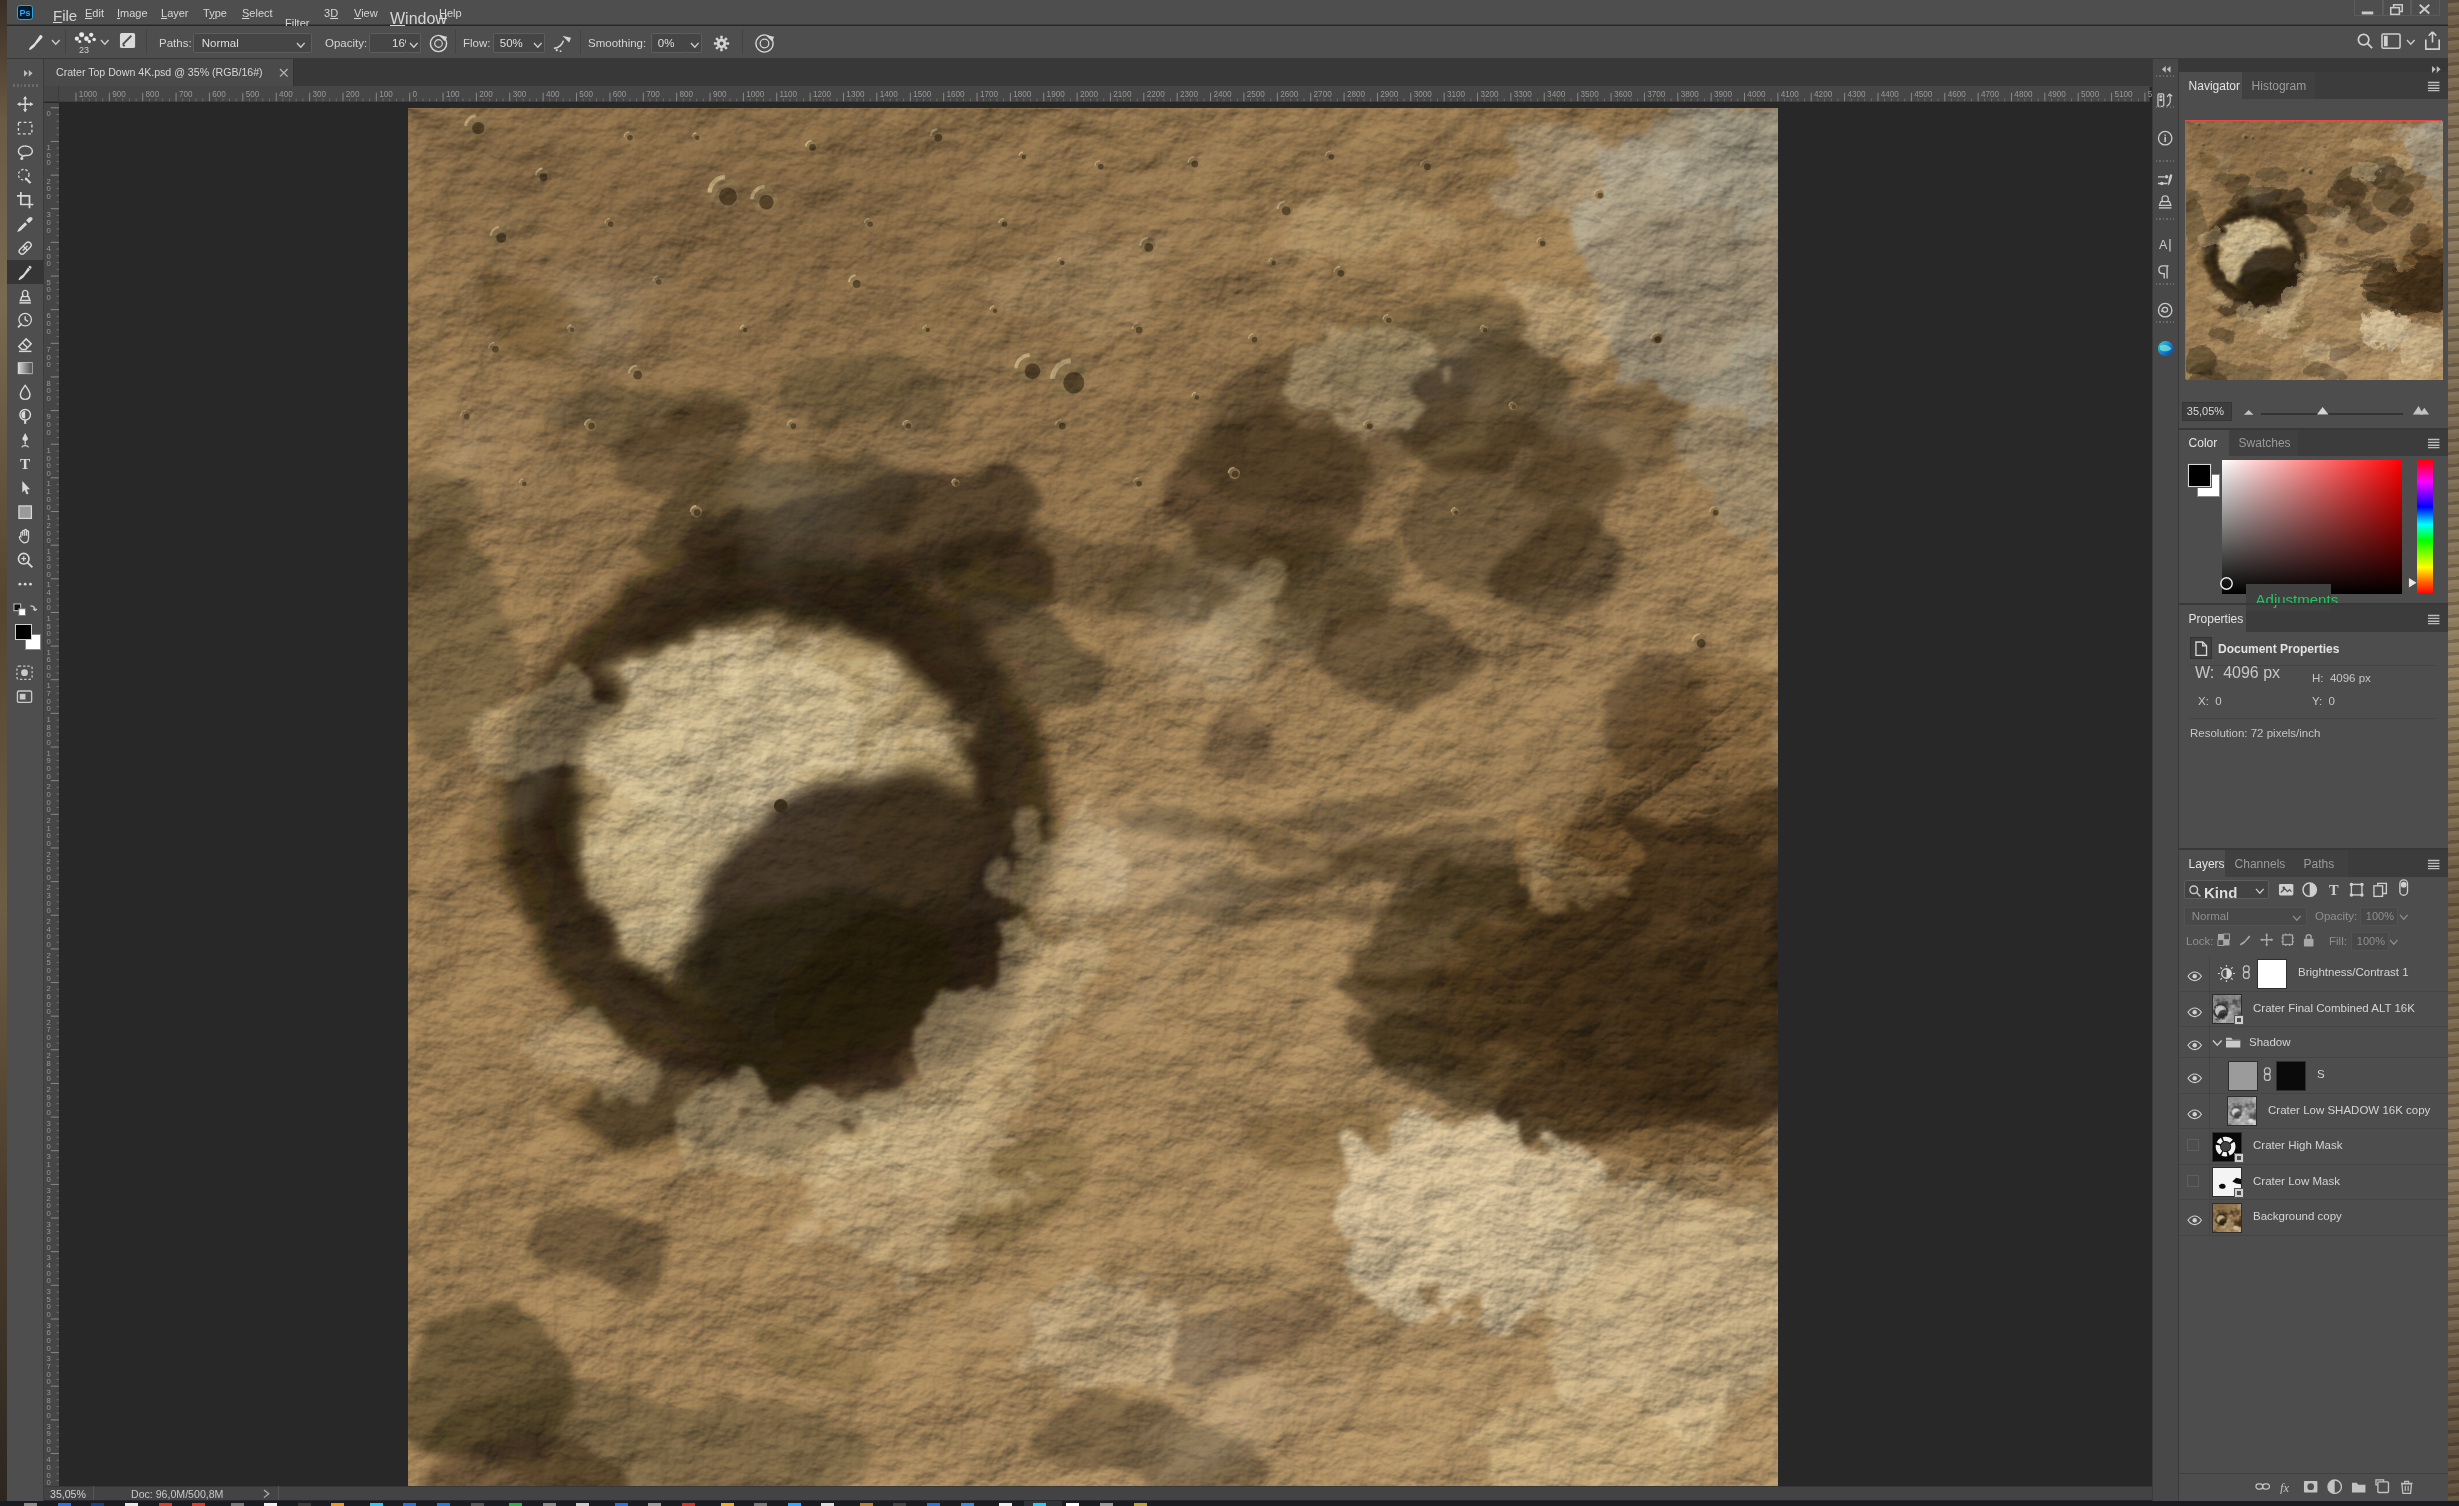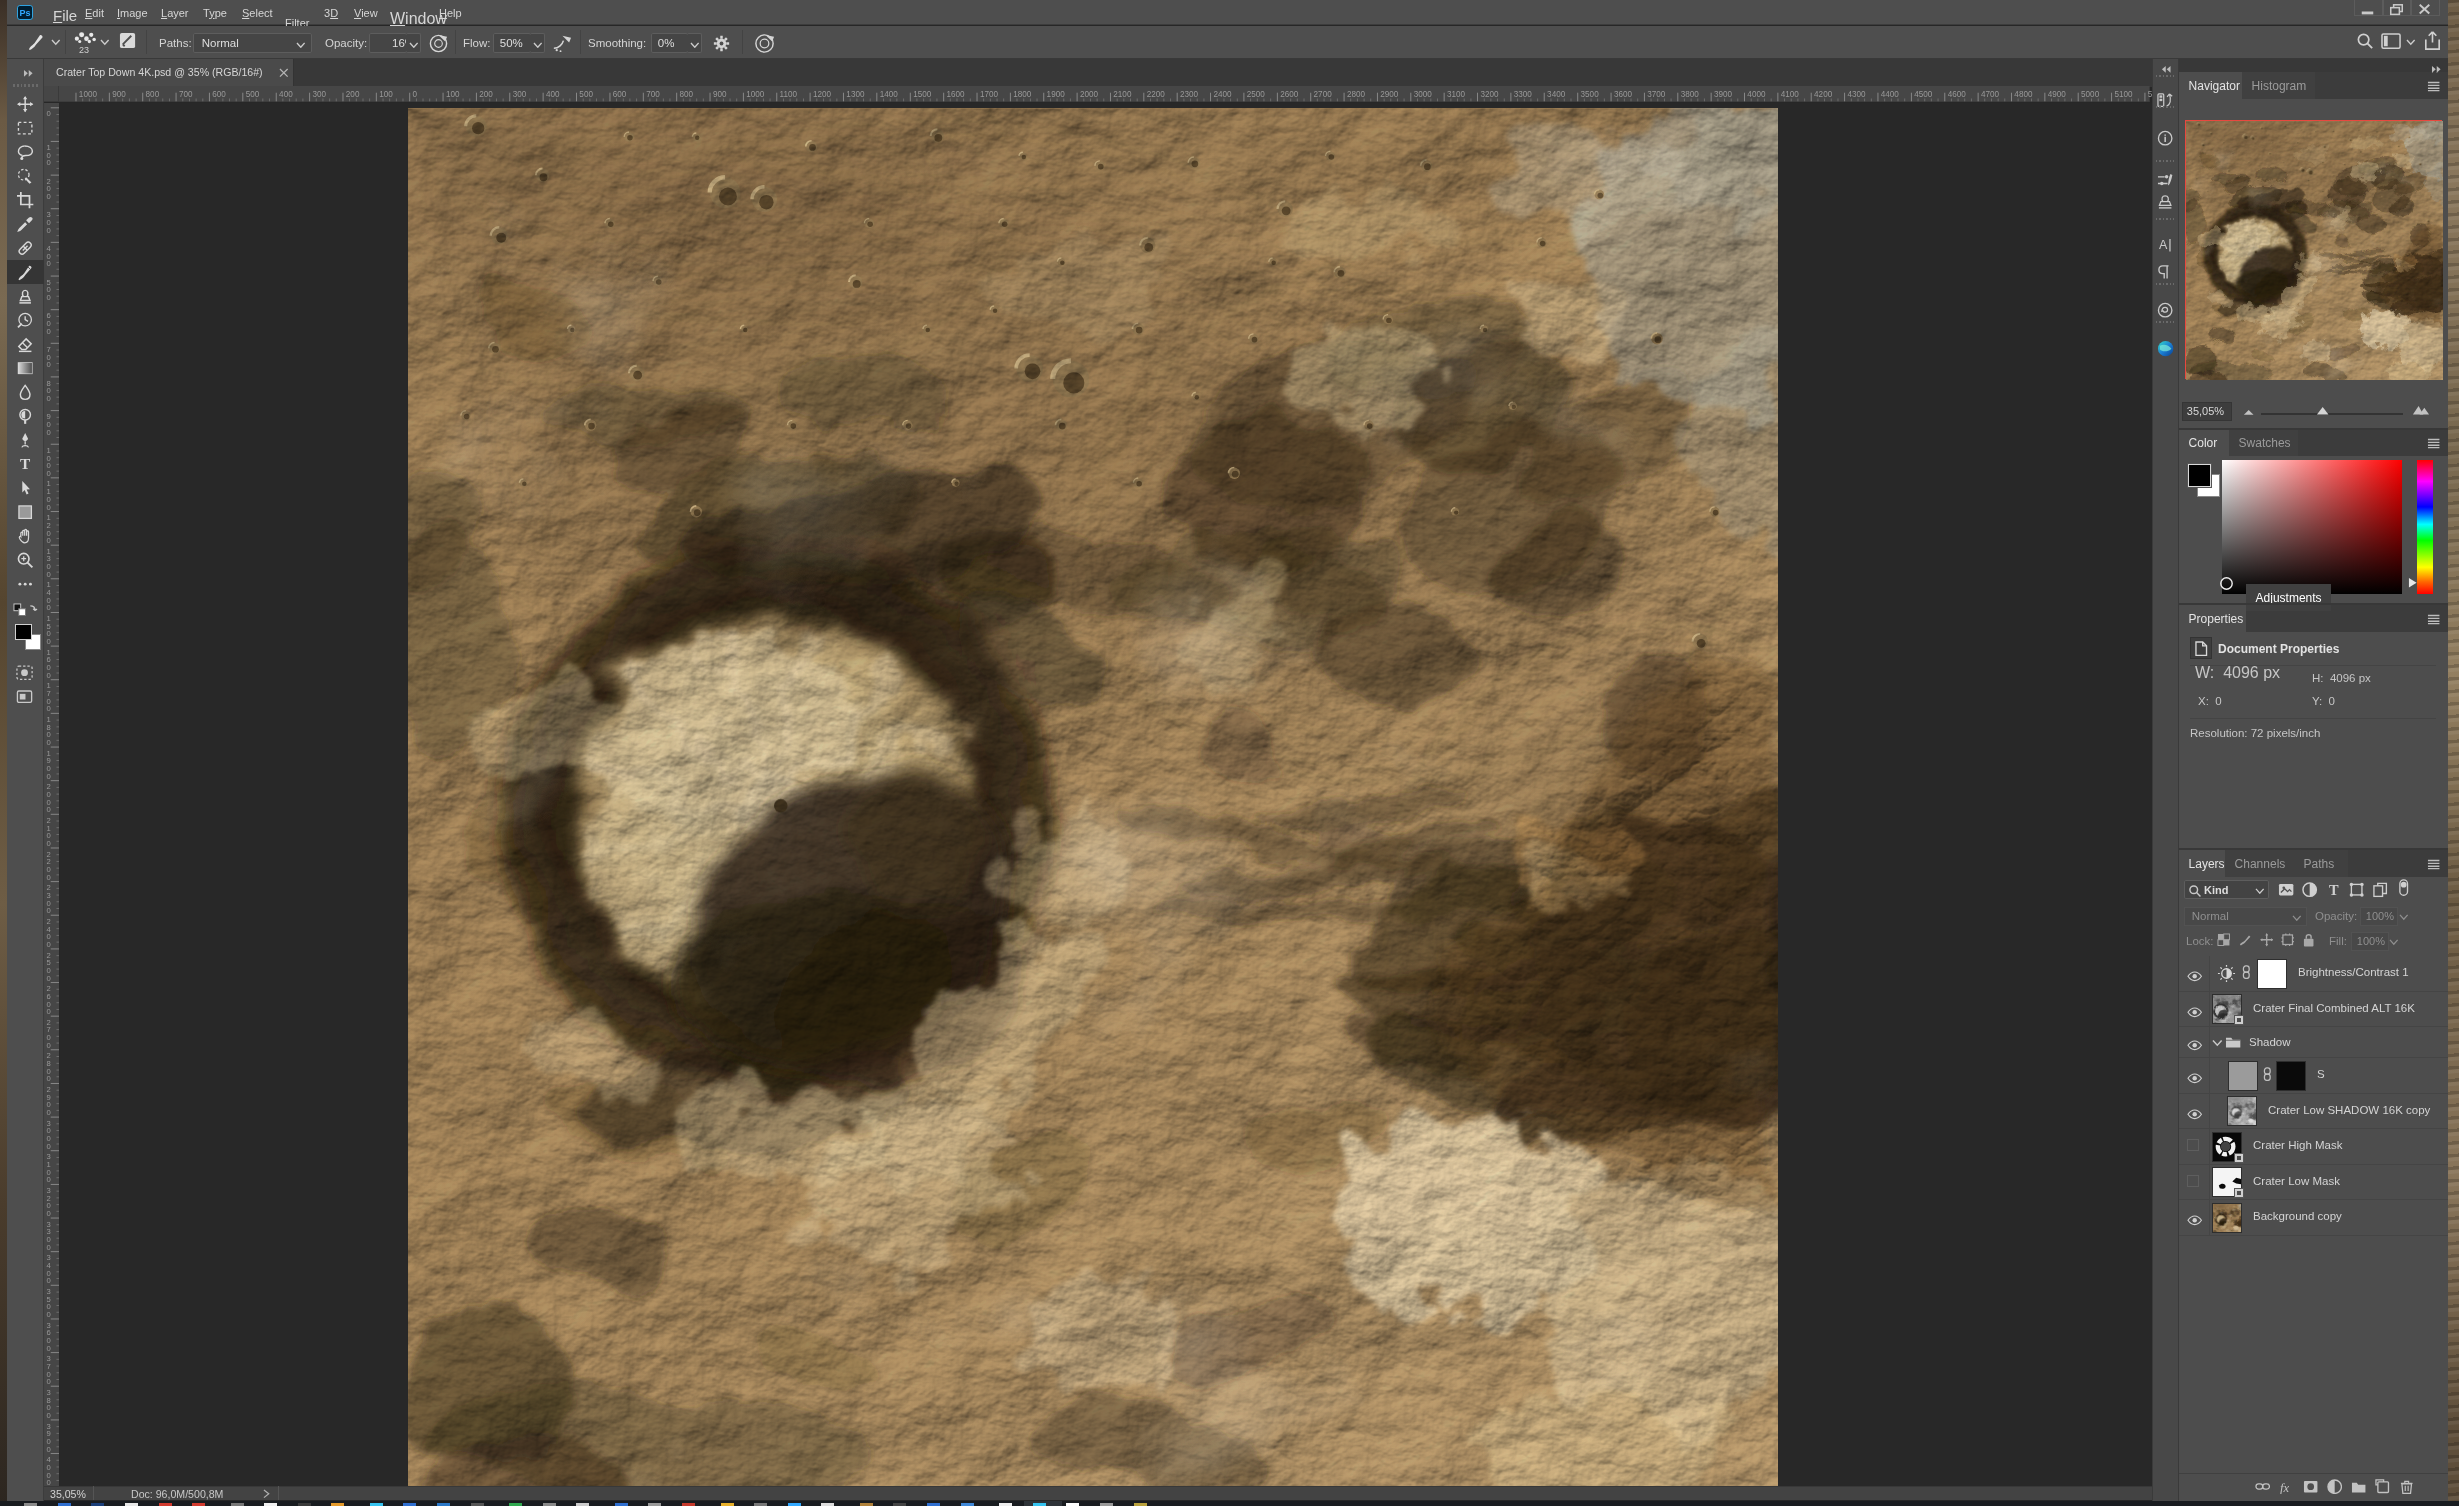--- a/index.html
+++ b/index.html
@@ -1492,21 +1492,21 @@
     <div class="abs" style="left:2188px;top:464px;width:23px;height:23px;background:#000;border:1.9px solid #d9d9d9;outline:1px solid #555;z-index:3"></div>
     <div class="abs" style="left:2222px;top:460px;width:180px;height:134px;background:linear-gradient(to bottom,rgba(0,0,0,0),#000),linear-gradient(to right,#fff,#f00)"></div>
     <svg class="abs" style="left:2217px;top:574px" width="19" height="19" viewBox="0 0 20 20">
       <circle cx="10" cy="10" r="6" fill="none" stroke="#eee" stroke-width="1.5"></circle>
     </svg>
     <div class="abs" style="left:2417px;top:460px;width:16.3px;height:134px;background:linear-gradient(to bottom,#f00 0%,#f0f 16%,#00f 35%,#0ff 48%,#0f0 60%,#ff0 80%,#f60 91%,#f00 100%)"></div>
     <svg class="abs" style="left:2407px;top:576px" width="11.5" height="13.4" viewBox="0 0 12 14">
       <path d="M2 2 L10 7 L2 12 Z" fill="#e8e8e8"></path>
     </svg>
     <div class="abs" style="left:2179px;top:605px;width:67px;height:27px;background:#4d4d4d;color:#e4e4e4;font-size:12px;padding:6.7px 0 0 9.6px">Properties</div>
-    <div class="abs" style="left:2246px;top:584px;width:85px;height:27px;background:#404040;color:#ffffff;font-size:12px;padding:6.7px 0 0 9.6px">Adjustments</div>
+    <div class="abs" style="left:2246px;top:584px;width:85px;height:27px;background:#404040;color:#22c55e;font-size:15px;padding:6.7px 0 0 9.6px">Adjustments</div>
     <svg class="abs" style="left:2427px;top:614px" width="13.4" height="10.6" viewBox="0 0 14 11">
       <path d="M1 1.5 H13 M1 4.5 H13 M1 7.5 H13 M1 10 H13" stroke="#bdbdbd" stroke-width="1.4"></path>
     </svg>
     <div class="abs" style="left:2179px;top:632px;width:269px;height:218px;background:#4d4d4d"></div>
     <div class="abs" style="left:2190px;top:637px;width:22px;height:22px;background:#3e3e3e;border:1px solid #333"></div>
     <svg class="abs" style="left:2195px;top:641px" width="12.5" height="15.4" viewBox="0 0 13 16">
       <path d="M1 1 H8 L12 5 V15 H1 Z" fill="none" stroke="#d8d8d8" stroke-width="1.4"></path>
       <path d="M8 1 V5 H12" fill="none" stroke="#d8d8d8" stroke-width="1.4"></path>
     </svg>
     <div class="abs" style="left:2218px;top:642px;color:#e2e2e2;font-size:12px;font-weight:bold">Document Properties</div>
@@ -1522,21 +1522,21 @@
     <div class="abs" style="left:2294px;top:850px;width:54px;height:27px;background:#404040;color:#9b9b9b;font-size:12px;padding:6.7px 0 0 9.6px">Paths</div>
     <svg class="abs" style="left:2427px;top:859px" width="13.4" height="10.6" viewBox="0 0 14 11">
       <path d="M1 1.5 H13 M1 4.5 H13 M1 7.5 H13 M1 10 H13" stroke="#bdbdbd" stroke-width="1.4"></path>
     </svg>
     <div class="abs" style="left:2179px;top:877px;width:269px;height:623px;background:#4d4d4d"></div>
     <div class="abs field" style="left:2184px;top:880px;width:85px;height:19px;background:#434343">
       <svg style="position:absolute;left:2.9px;top:2.9px" width="13.4" height="13.4" viewBox="0 0 14 14">
         <circle cx="6" cy="6" r="4" fill="none" stroke="#c9c9c9" stroke-width="1.5"></circle>
         <path d="M9 9 L13 13" stroke="#c9c9c9" stroke-width="1.5"></path>
       </svg>
-      <span style="position:absolute;left:19px;top:2.9px;font-size:11px;color:#ddd;font-weight:bold">Kind</span>
+      <span style="position:absolute;left:19px;top:2.9px;font-size:15px;color:#ddd;font-weight:bold">Kind</span>
       <svg style="position:absolute;right:3.8px;top:6.7px" width="9.6" height="6.7" viewBox="0 0 10 7">
         <path d="M1 1 L5 5.5 L9 1" stroke="#ccc" stroke-width="1.3" fill="none"></path>
       </svg>
     </div>
     <svg class="abs" style="left:2278px;top:882px" width="16.3" height="16.3" viewBox="0 0 17 17">
       <rect x="1" y="2" width="15" height="12" rx="1.5" fill="#cfcfcf"></rect>
       <path d="M3 11 L7 7 L10 10 L12 8 L14 10" stroke="#4d4d4d" stroke-width="1.3" fill="none"></path>
       <circle cx="6" cy="6" r="1.4" fill="#4d4d4d"></circle>
     </svg>
     <svg class="abs" style="left:2302px;top:882px" width="16.3" height="16.3" viewBox="0 0 17 17">

